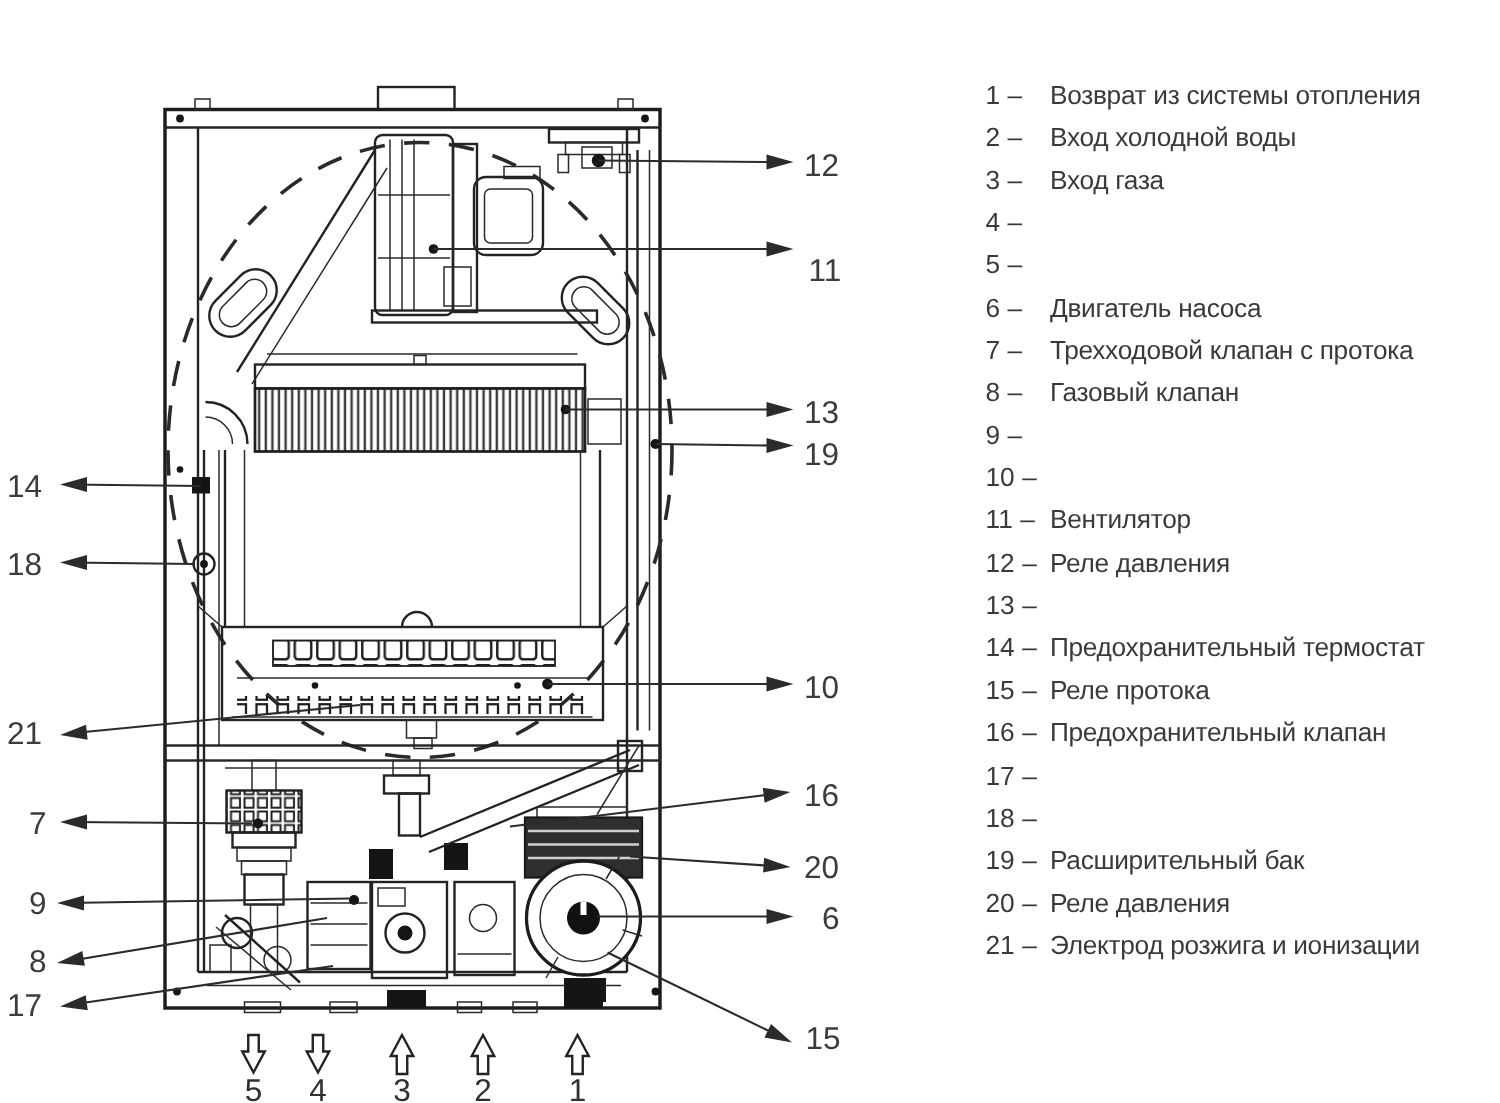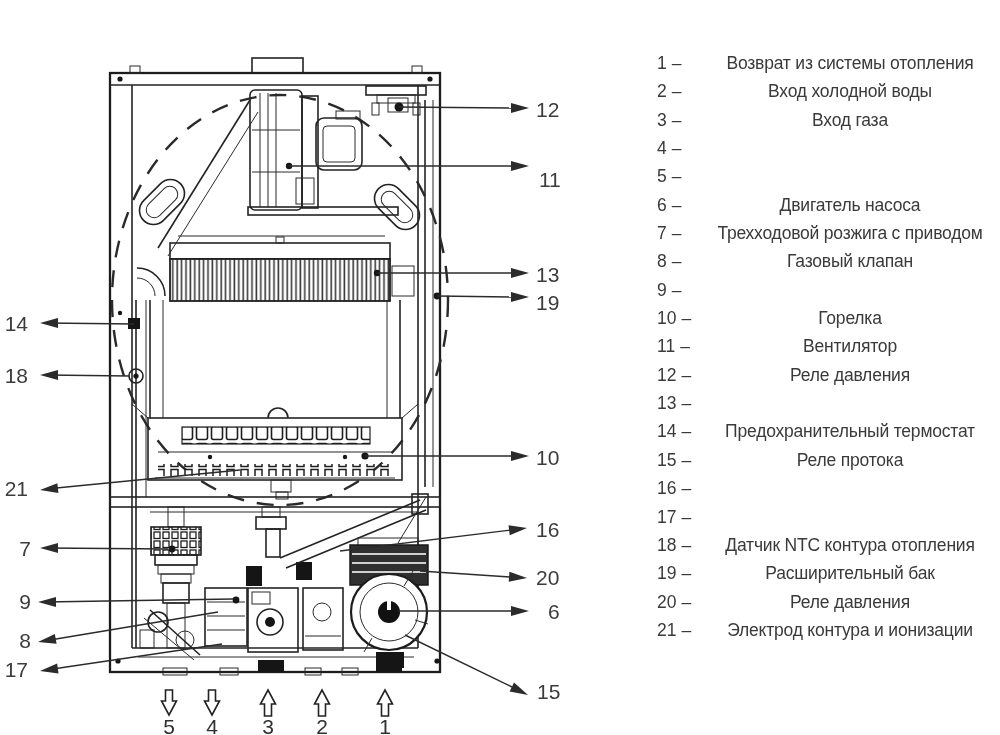--- a/index.html
+++ b/index.html
@@ -4,21 +4,21 @@
 <style>
   html,body{margin:0;padding:0;background:#fff;}
   .stage{position:relative;width:1000px;height:735px;background:#ffffff;overflow:hidden;
          font-family:"Liberation Sans",sans-serif;}
   .diagram-svg{position:absolute;left:0;top:0;}
   
   .legend{position:absolute;left:657px;top:51px;width:343px;color:#3a3a3a;}
   .lrow{display:flex;height:28.35px;font-size:17.5px;line-height:24px;align-items:flex-start;}
   .lnumwrap{width:43px;flex:none;display:flex;}
   .ldash{margin-left:5px;}
-  .ltext{flex:1;letter-spacing:-0.2px;white-space:nowrap;text-align:center;}
+  .ltext{flex:1;letter-spacing:-0.2px;white-space:nowrap;}
   
   .s{stroke:#232323;fill:none;stroke-width:1.6;}
   .sthin{stroke:#2a2a2a;fill:none;stroke-width:1;}
   .sfat{stroke:#1c1c1c;fill:none;stroke-width:2.3;}
   .blk{fill:#151515;stroke:none;}
   .cl{stroke:#2b2b2b;stroke-width:1.4;fill:none;}
   .ah{fill:#2b2b2b;stroke:none;}
   .co{font-size:21px;fill:#3c3c3c;font-family:"Liberation Sans",sans-serif;}
   .bn{font-size:21px;fill:#303030;text-anchor:middle;font-family:"Liberation Sans",sans-serif;}
   .dot{fill:#161616;stroke:none;}
@@ -340,41 +340,40 @@
           <span>6</span>
           <span class="ldash">–</span>
         </span>
         <span class="ltext">Двигатель насоса</span>
       </div>
     <div class="lrow">
         <span class="lnumwrap">
           <span>7</span>
           <span class="ldash">–</span>
         </span>
-        <span class="ltext">Трехходовой розжига с приводом</span>
+        <span class="ltext">Трехходовой клапан с протока</span>
       </div>
     <div class="lrow">
         <span class="lnumwrap">
           <span>8</span>
           <span class="ldash">–</span>
         </span>
         <span class="ltext">Газовый клапан</span>
       </div>
     <div class="lrow">
         <span class="lnumwrap">
           <span>9</span>
           <span class="ldash">–</span>
         </span>
       </div>
     <div class="lrow">
         <span class="lnumwrap">
           <span>10</span>
           <span class="ldash">–</span>
         </span>
-        <span class="ltext">Горелка</span>
       </div>
     <div class="lrow">
         <span class="lnumwrap">
           <span>11</span>
           <span class="ldash">–</span>
         </span>
         <span class="ltext">Вентилятор</span>
       </div>
     <div class="lrow">
         <span class="lnumwrap">
@@ -401,50 +400,50 @@
           <span>15</span>
           <span class="ldash">–</span>
         </span>
         <span class="ltext">Реле протока</span>
       </div>
     <div class="lrow">
         <span class="lnumwrap">
           <span>16</span>
           <span class="ldash">–</span>
         </span>
+        <span class="ltext">Предохранительный клапан</span>
       </div>
     <div class="lrow">
         <span class="lnumwrap">
           <span>17</span>
           <span class="ldash">–</span>
         </span>
       </div>
     <div class="lrow">
         <span class="lnumwrap">
           <span>18</span>
           <span class="ldash">–</span>
         </span>
-        <span class="ltext">Датчик NTC контура отопления</span>
       </div>
     <div class="lrow">
         <span class="lnumwrap">
           <span>19</span>
           <span class="ldash">–</span>
         </span>
         <span class="ltext">Расширительный бак</span>
       </div>
     <div class="lrow">
         <span class="lnumwrap">
           <span>20</span>
           <span class="ldash">–</span>
         </span>
         <span class="ltext">Реле давления</span>
       </div>
     <div class="lrow">
         <span class="lnumwrap">
           <span>21</span>
           <span class="ldash">–</span>
         </span>
-        <span class="ltext">Электрод контура и ионизации</span>
+        <span class="ltext">Электрод розжига и ионизации</span>
       </div>
   </div>
 
 </div>
 
 </body></html>

